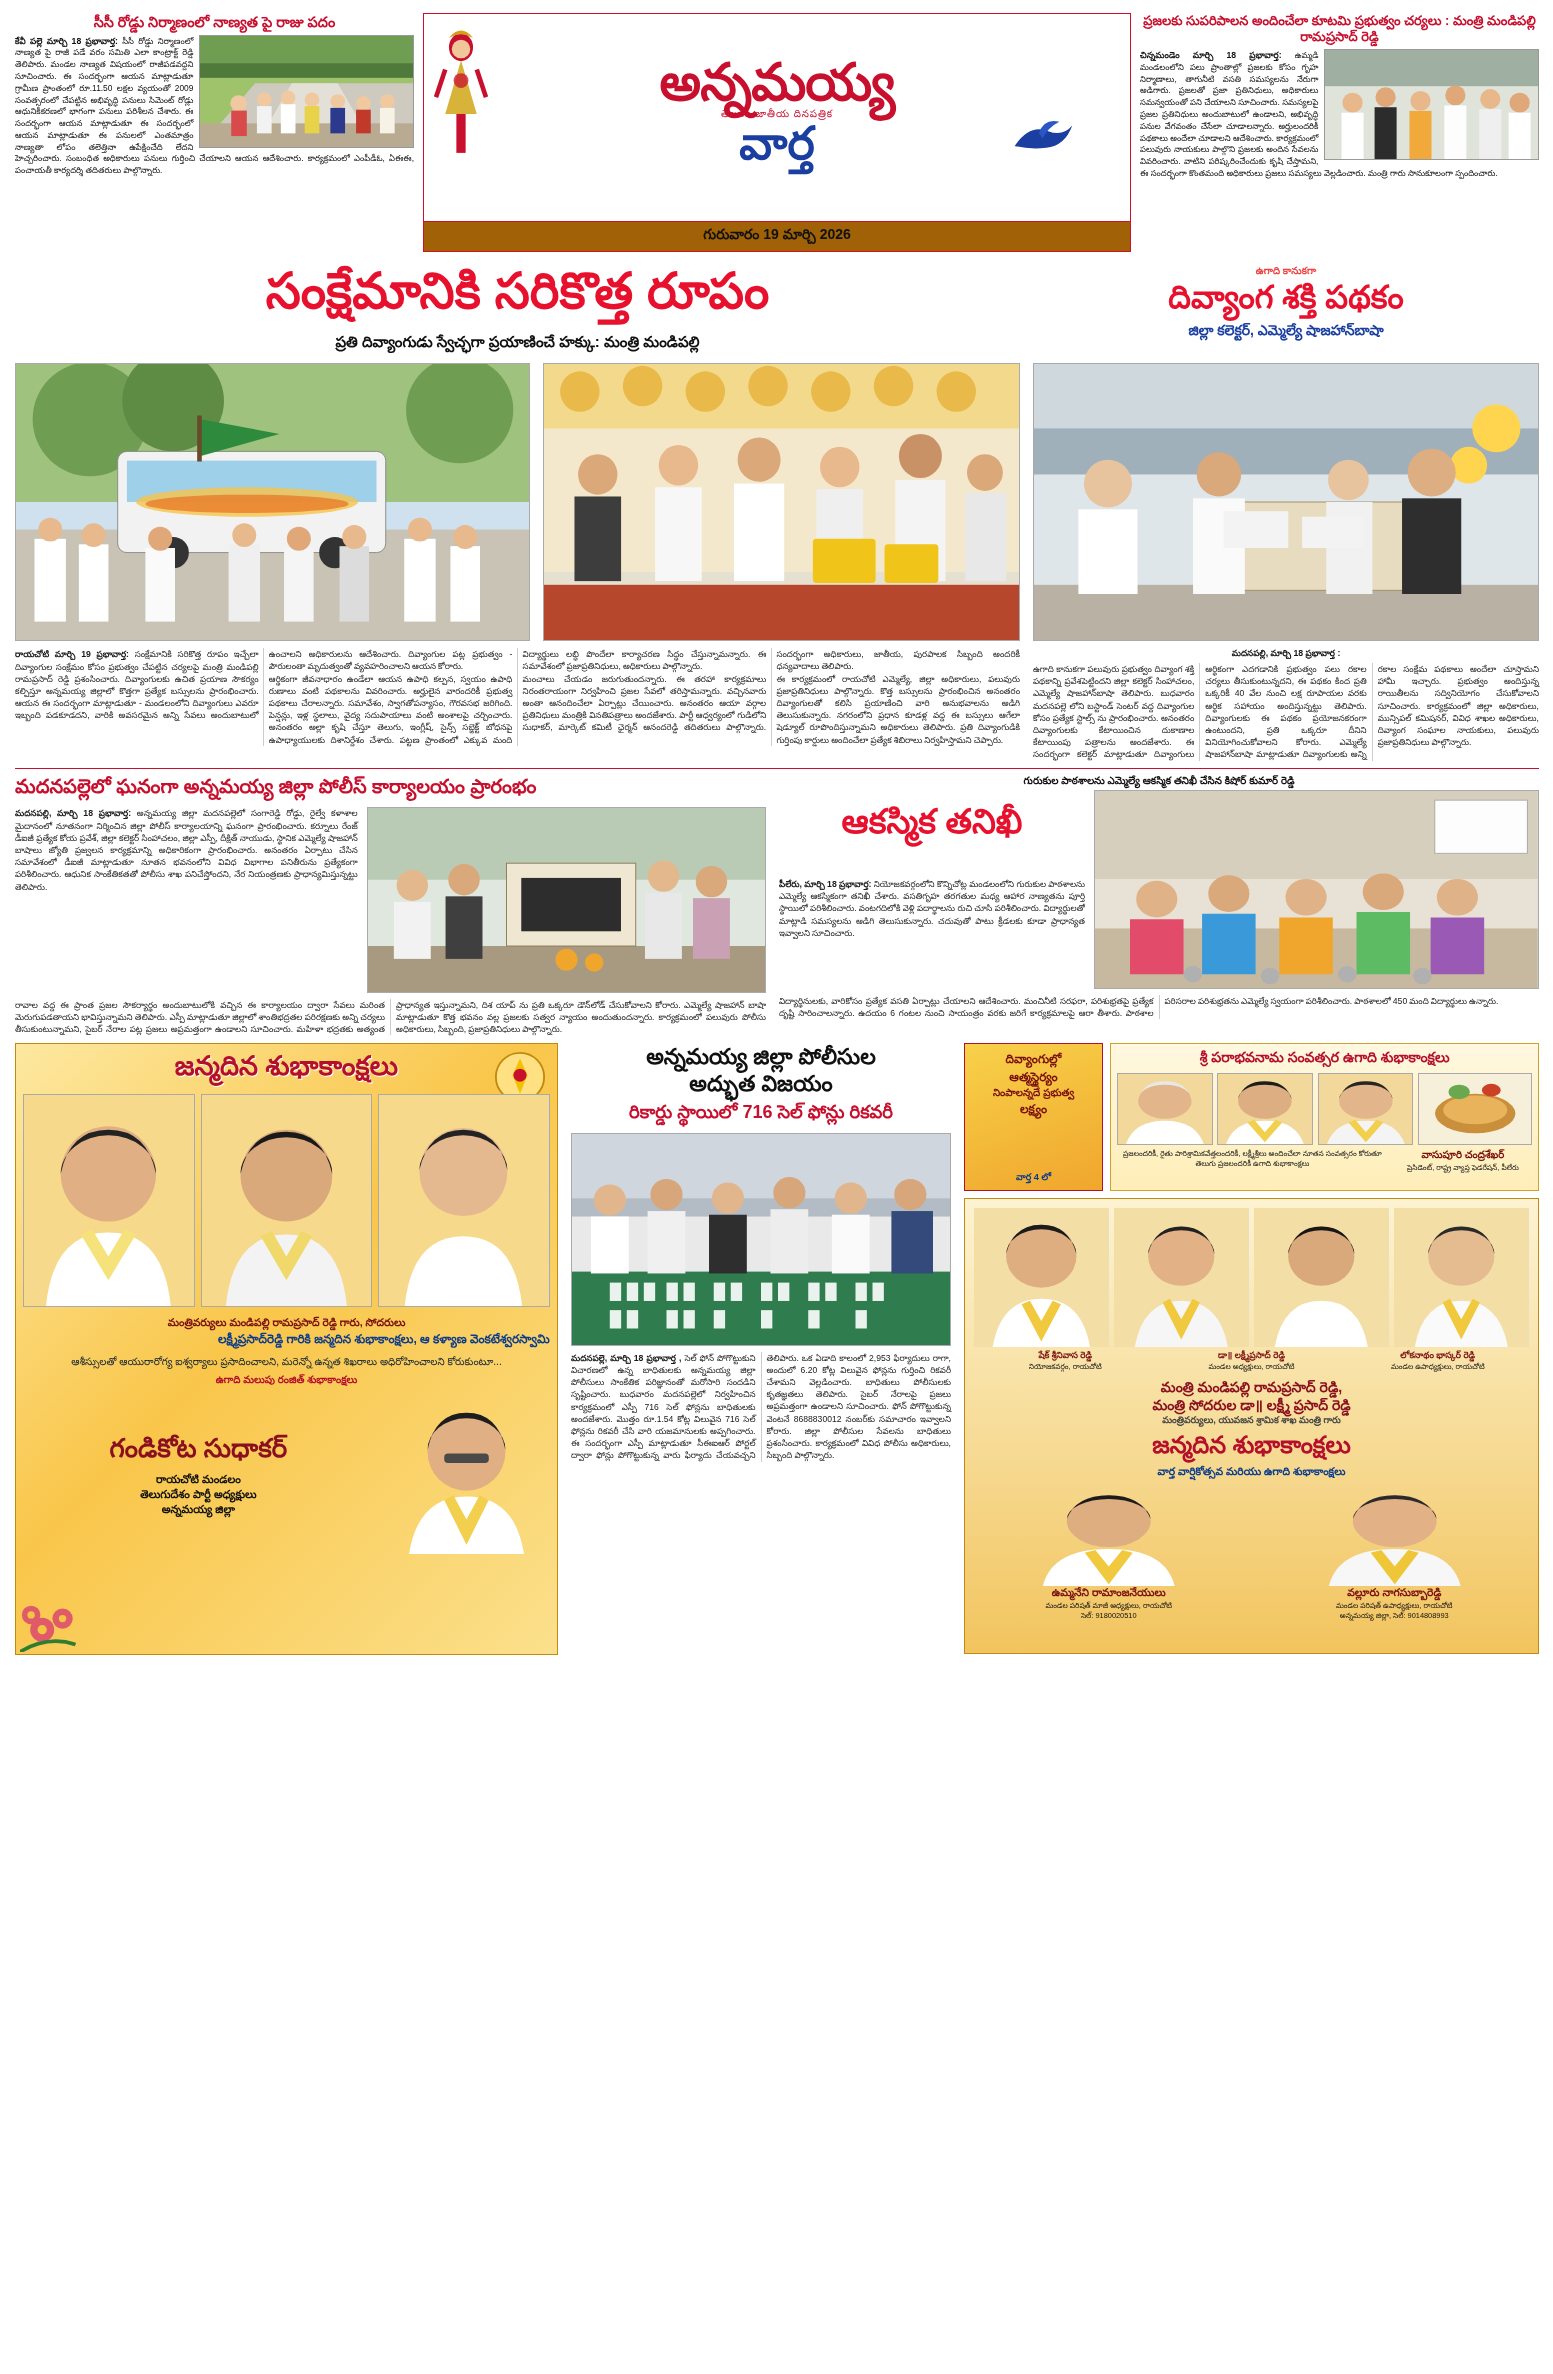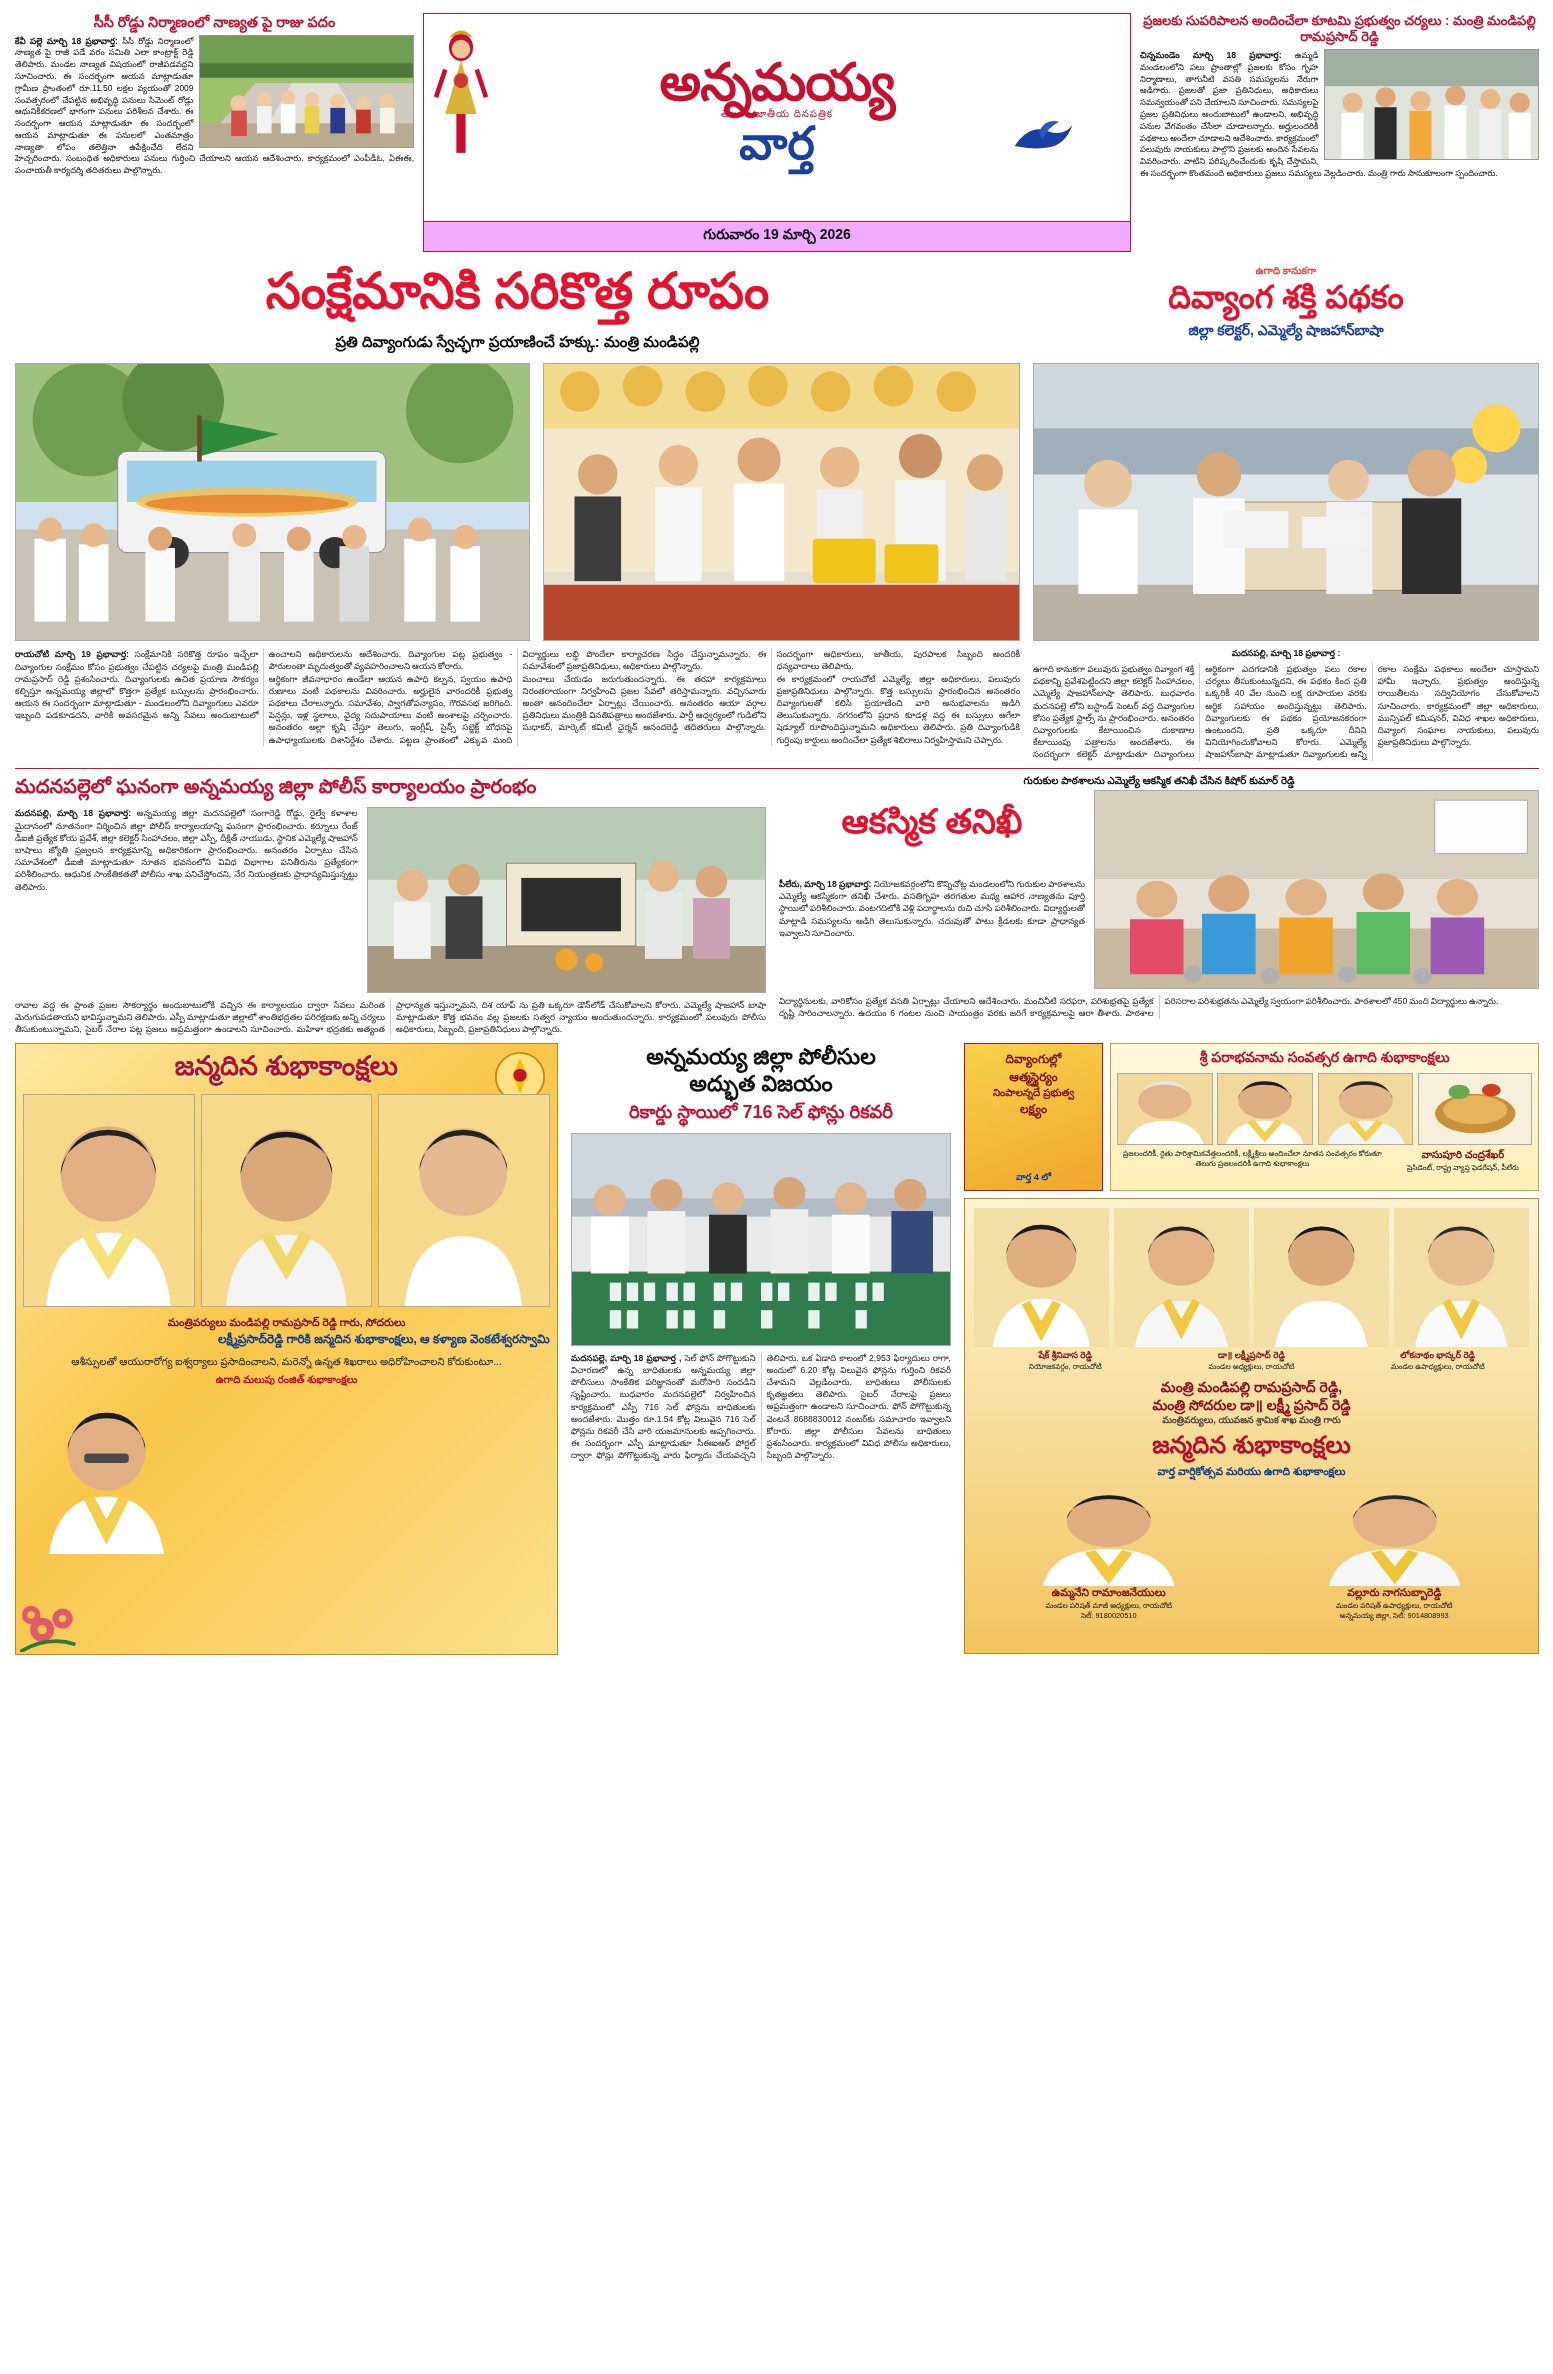--- a/index.html
+++ b/index.html
@@ -42,21 +42,21 @@
   .logo-main { flex:1; display:flex; align-items:center; justify-content:center; position:relative; padding:3.7px 7.4px;}
   .logo-title {
     font-size:52px; font-weight:bold; color:#c8102e; letter-spacing:-0.9px;
     text-align:center; line-height:1;
   }
   .logo-sub {
     font-size:46px; font-weight:bold; color:#1a3fa0; text-align:center; line-height:1; margin-top:-1.9px;
   }
   .logo-tag { font-size:10.2px; color:#c8102e; text-align:center; letter-spacing:0.9px;}
   .logo-date {
-    background:#f0abfc; border-top:1.9px solid #d0102a; text-align:center;
+    background:#a16207; border-top:1.9px solid #d0102a; text-align:center;
     font-size:14px; font-weight:bold; color:#111; padding:4.6px 0;margin-top:12px;
   }
   .deity { width:54px; height:139px; position:absolute; left:9.3px; top:11px; }
   .bird { width:65px; height:43px; position:absolute; right:54px; bottom:48px; }
 
   
   .big-red {
     color:#e8112d; font-weight:bold; text-align:center; line-height:1.05;
   }
 
@@ -437,20 +437,26 @@
       </div>
       <div class="te center" style="font-size:10.7px; font-weight:bold; color:#7a1010; margin-top:7.4px; line-height:1.5;">
         <div>మంత్రివర్యులు మండిపల్లి రామప్రసాద్ రెడ్డి గారు, సోదరులు</div>
         <div style="color:#0b3b8c; font-size:12px;text-align:right;">లక్ష్మీప్రసాద్‌రెడ్డి గారికి జన్మదిన శుభాకాంక్షలు, ఆ కళ్యాణ వెంకటేశ్వరస్వామి</div>
       </div>
       <div class="te center" style="font-size:10.2px; color:#123; margin-top:5.6px; line-height:1.5;">
         <div>ఆశీస్సులతో ఆయురారోగ్య ఐశ్వర్యాలు ప్రసాదించాలని, మరెన్నో ఉన్నత శిఖరాలు అధిరోహించాలని కోరుకుంటూ...</div>
         <div style="color:#b4102b; font-weight:bold; margin-top:2.8px;">ఉగాది మలుపు రంజిత్ శుభాకాంక్షలు</div>
       </div>
       <div style="display:flex; align-items:center; gap:9.3px; margin-top:9.3px;">
+        <div style="flex:1;">
+          <div class="te center" style="font-size:26px; font-weight:bold; color:#8a1020;">గండికోట సుధాకర్</div>
+          <div class="te center" style="font-size:11px; font-weight:bold; margin-top:3.7px;">రాయచోటి మండలం</div>
+          <div class="te center" style="font-size:11px; font-weight:bold;">తెలుగుదేశం పార్టీ అధ్యక్షులు</div>
+          <div class="te center" style="font-size:11px; font-weight:bold;">అన్నమయ్య జిల్లా</div>
+        </div>
         <div class="photo" style="flex:0 0 167px; height:158px; border:none; background:none;">
           <svg width="100%" height="100%" viewBox="0 0 180 170" preserveAspectRatio="none">
             <circle cx="90" cy="60" r="42" fill="#e0b084"></circle>
             <path d="M48 58 a42 34 0 0 1 84 0 q-8 -40 -42 -40 q-34 0 -42 40Z" fill="#1d1d1d"></path>
             <rect x="66" y="62" width="48" height="10" rx="4" fill="#4a4a4a"></rect>
             <path d="M28 170 q10 -62 62 -62 q52 0 62 62Z" fill="#ffffff"></path>
             <path d="M66 112 l24 48 l24 -48 l-10 -5 l-14 26 l-14 -26Z" fill="#f2cf4d"></path>
           </svg>
         </div>
       </div>

